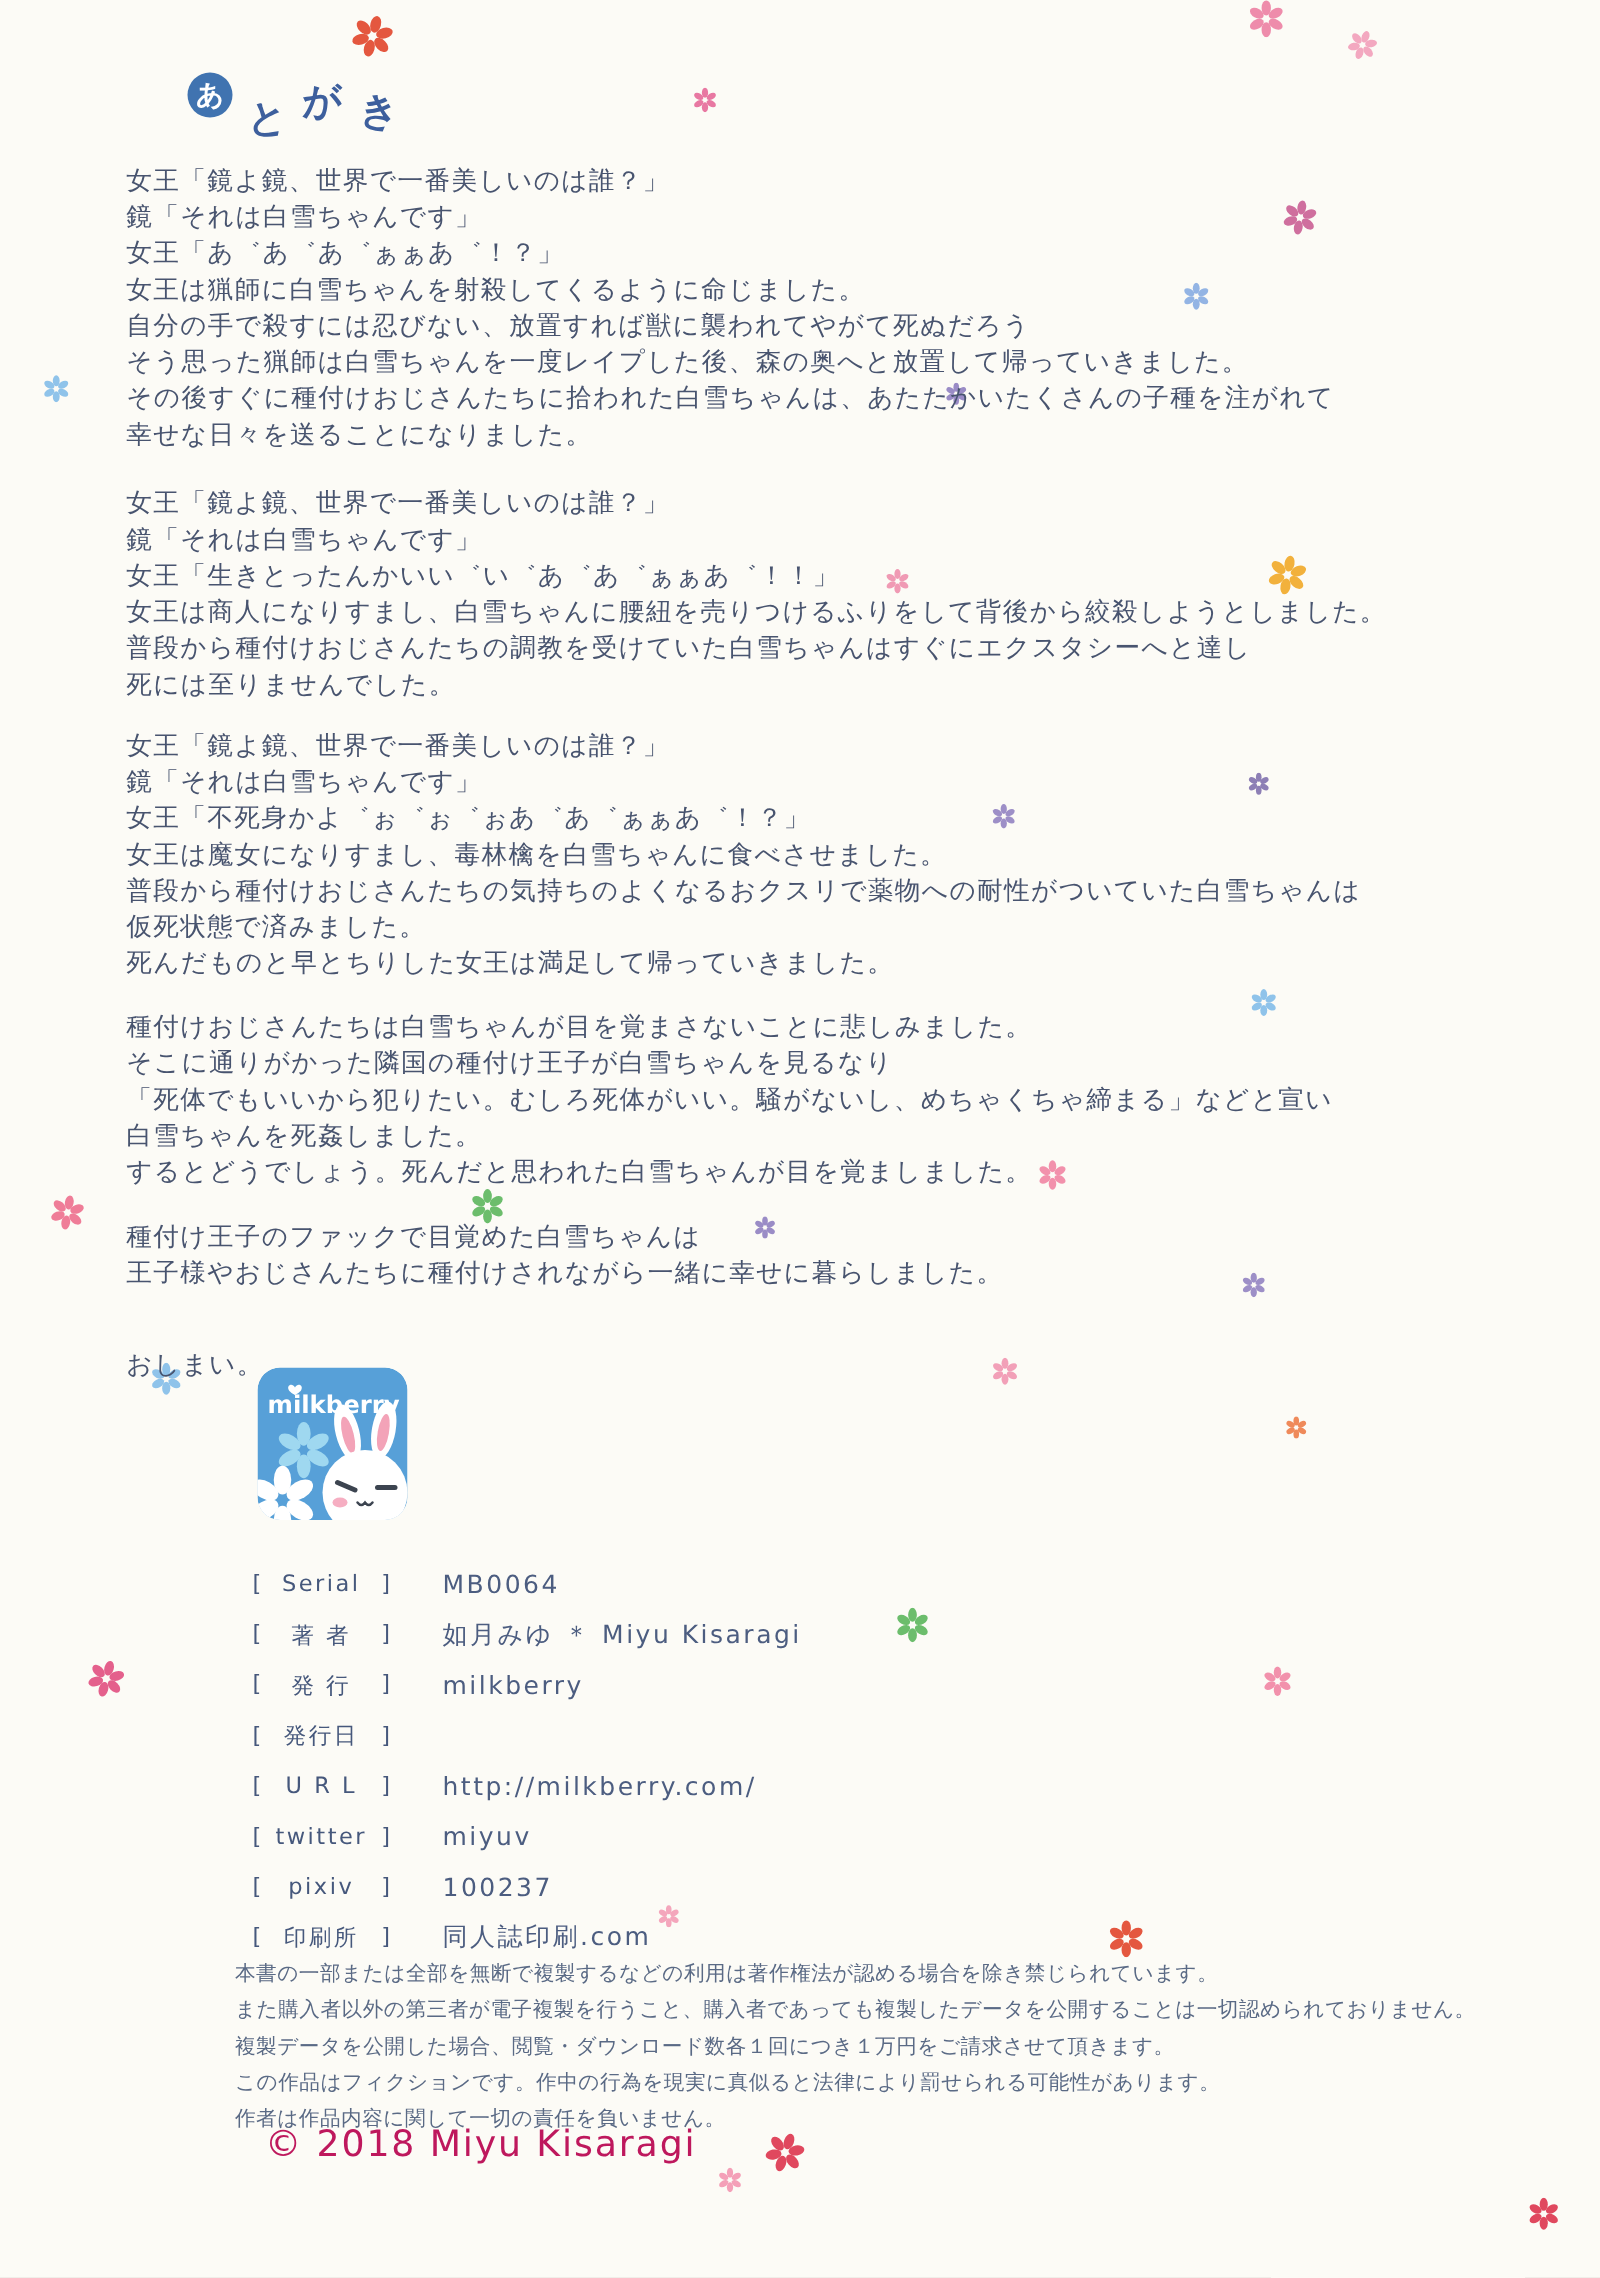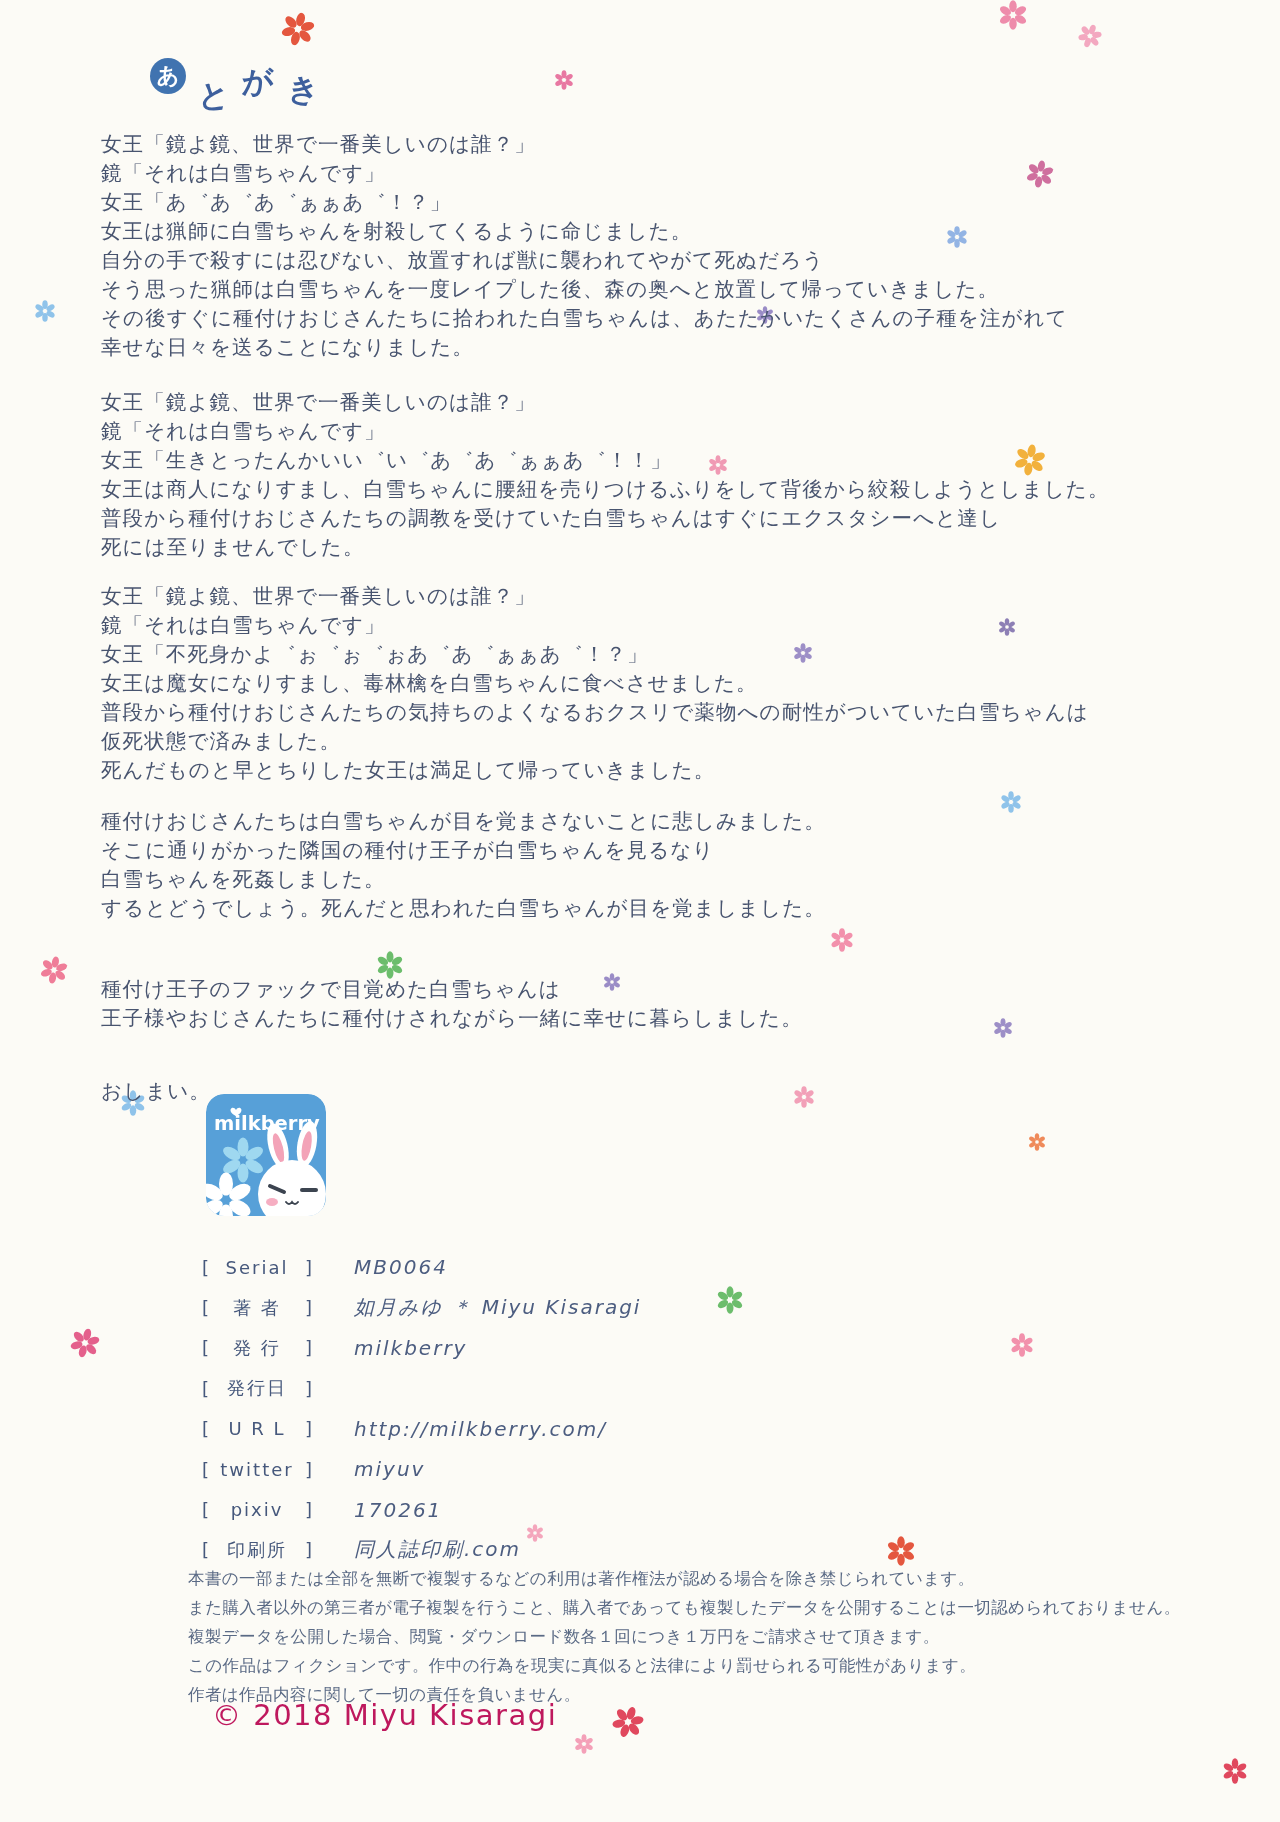--- a/index.html
+++ b/index.html
@@ -23,21 +23,21 @@
   .story-paragraph{position:absolute;left:0;width:1160px;}
   .story-line{font-size:20.5px;line-height:29px;letter-spacing:1.1px;white-space:nowrap;color:#48546f;}
   
   .logo{position:absolute;left:206px;top:1094px;width:120px;height:122px;}
   
   .credits{position:absolute;left:202px;top:1247px;}
   .credit-row{display:flex;align-items:center;height:40.4px;}
   .credit-label{width:110px;display:flex;justify-content:space-between;align-items:center;
                 font-size:18px;color:#46587c;flex:0 0 auto;}
   .credit-inner{flex:1;text-align:center;letter-spacing:2px;}
-  .credit-value{margin-left:42px;font-size:20px;letter-spacing:2px;color:#4c5d80;white-space:nowrap;font-style:italic;}
+  .credit-value{margin-left:42px;font-size:20px;letter-spacing:2px;color:#4c5d80;white-space:nowrap;}
   
   .legal{position:absolute;left:188px;top:1564px;font-family:Liberation Serif, serif;}
   .legal-line{font-size:16.5px;line-height:29px;letter-spacing:0.4px;color:#5a6a85;white-space:nowrap;}
   
   .copyright{position:absolute;left:212px;top:1698px;font-size:29px;letter-spacing:1.5px;color:#be185d;}
   
   .flower{position:absolute;}
 </style>
 </head>
 <body>
@@ -312,20 +312,21 @@
         <div class="story-line">鏡「それは白雪ちゃんです」</div>
         <div class="story-line">女王「不死身かよ゛ぉ゛ぉ゛ぉあ゛あ゛ぁぁあ゛！？」</div>
         <div class="story-line">女王は魔女になりすまし、毒林檎を白雪ちゃんに食べさせました。</div>
         <div class="story-line">普段から種付けおじさんたちの気持ちのよくなるおクスリで薬物への耐性がついていた白雪ちゃんは</div>
         <div class="story-line">仮死状態で済みました。</div>
         <div class="story-line">死んだものと早とちりした女王は満足して帰っていきました。</div>
       </div>
       <div class="story-paragraph" style="top: 807px;">
         <div class="story-line">種付けおじさんたちは白雪ちゃんが目を覚まさないことに悲しみました。</div>
         <div class="story-line">そこに通りがかった隣国の種付け王子が白雪ちゃんを見るなり</div>
+        <div class="story-line">「死体でもいいから犯りたい。むしろ死体がいい。騒がないし、めちゃくちゃ締まる」などと宣い</div>
         <div class="story-line">白雪ちゃんを死姦しました。</div>
         <div class="story-line">するとどうでしょう。死んだと思われた白雪ちゃんが目を覚ましました。</div>
       </div>
       <div class="story-paragraph" style="top: 975px;">
         <div class="story-line">種付け王子のファックで目覚めた白雪ちゃんは</div>
         <div class="story-line">王子様やおじさんたちに種付けされながら一緒に幸せに暮らしました。</div>
       </div>
       <div class="story-paragraph" style="top: 1057px; margin-top: 20px;">
         <div class="story-line">おしまい。</div>
       </div>
@@ -424,21 +425,21 @@
           <span>]</span>
         </span>
         <span class="credit-value">miyuv</span>
       </div>
       <div class="credit-row">
         <span class="credit-label">
           <span>[</span>
           <span class="credit-inner">pixiv</span>
           <span>]</span>
         </span>
-        <span class="credit-value">170261</span>
+        <span class="credit-value">100237</span>
       </div>
       <div class="credit-row">
         <span class="credit-label">
           <span>[</span>
           <span class="credit-inner">印刷所</span>
           <span>]</span>
         </span>
         <span class="credit-value">同人誌印刷.com</span>
       </div>
     </div>

